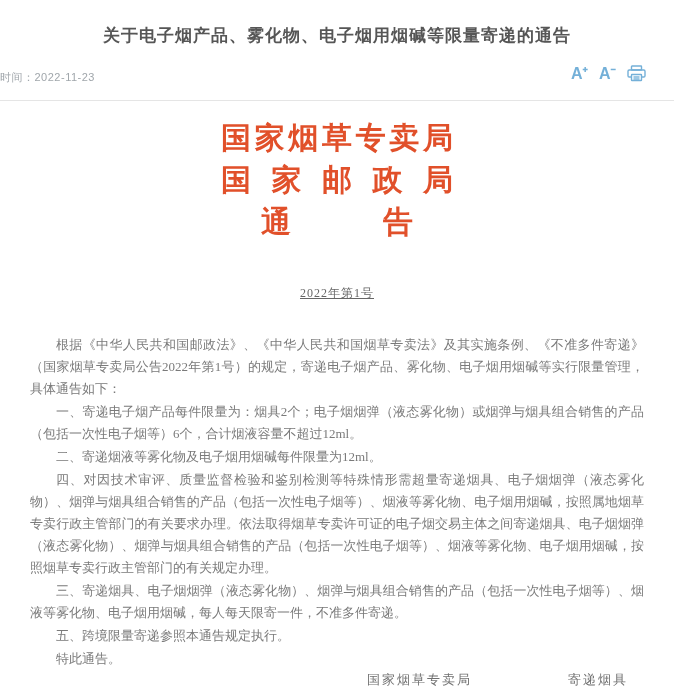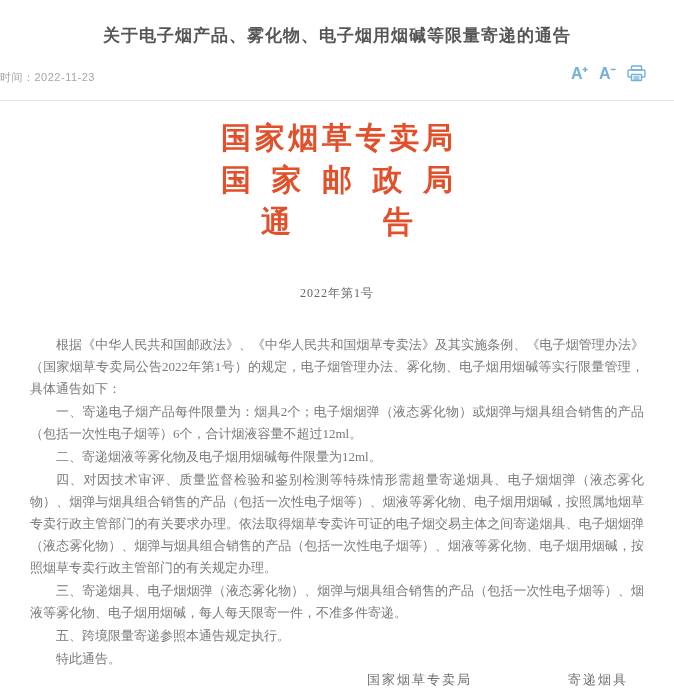--- a/index.html
+++ b/index.html
@@ -52,20 +52,21 @@
   .jline { display: flex; justify-content: space-between; line-height: 42px; }
   .jline.narrow { width: 152px; margin: 0 auto; }
 
   
   .doc-number {
     margin-top: 42px;
     text-align: center;
     font-size: 12px;
     color: #666666;
     letter-spacing: 1px;
+    text-decoration: underline;
   }
 
   
   .body-text { margin: 32px 30px 0; }
   .body-text p {
     font-size: 13px;
     line-height: 22px;
     color: #7a7a7a;
     text-align: justify;
     text-indent: 2em;
@@ -132,21 +133,21 @@
       </div>
     <div class="jline narrow">
         <span>通</span>
         <span>告</span>
       </div>
   </div>
 
   <div class="doc-number">2022年第1号</div>
 
   <div class="body-text">
-    <p>根据《中华人民共和国邮政法》、《中华人民共和国烟草专卖法》及其实施条例、《电子烟管理办法》（国家烟草专卖局公告2022年第1号）的规定，电子烟管理办法、雾化物、电子烟用烟碱等实行限量管理，具体通告如下：</p>
+    <p>根据《中华人民共和国邮政法》、《中华人民共和国烟草专卖法》及其实施条例、《不准多件寄递》（国家烟草专卖局公告2022年第1号）的规定，寄递电子烟产品、雾化物、电子烟用烟碱等实行限量管理，具体通告如下：</p>
     <p>一、寄递电子烟产品每件限量为：烟具2个；电子烟烟弹（液态雾化物）或烟弹与烟具组合销售的产品（包括一次性电子烟等）6个，合计烟液容量不超过12ml。</p>
     <p>二、寄递烟液等雾化物及电子烟用烟碱每件限量为12ml。</p>
     <p>四、对因技术审评、质量监督检验和鉴别检测等特殊情形需超量寄递烟具、电子烟烟弹（液态雾化物）、烟弹与烟具组合销售的产品（包括一次性电子烟等）、烟液等雾化物、电子烟用烟碱，按照属地烟草专卖行政主管部门的有关要求办理。依法取得烟草专卖许可证的电子烟交易主体之间寄递烟具、电子烟烟弹（液态雾化物）、烟弹与烟具组合销售的产品（包括一次性电子烟等）、烟液等雾化物、电子烟用烟碱，按照烟草专卖行政主管部门的有关规定办理。</p>
     <p>三、寄递烟具、电子烟烟弹（液态雾化物）、烟弹与烟具组合销售的产品（包括一次性电子烟等）、烟液等雾化物、电子烟用烟碱，每人每天限寄一件，不准多件寄递。</p>
     <p>五、跨境限量寄递参照本通告规定执行。</p>
     <p>特此通告。</p>
   </div>
 
   <div class="sign-block">
     <div class="sign-row">

